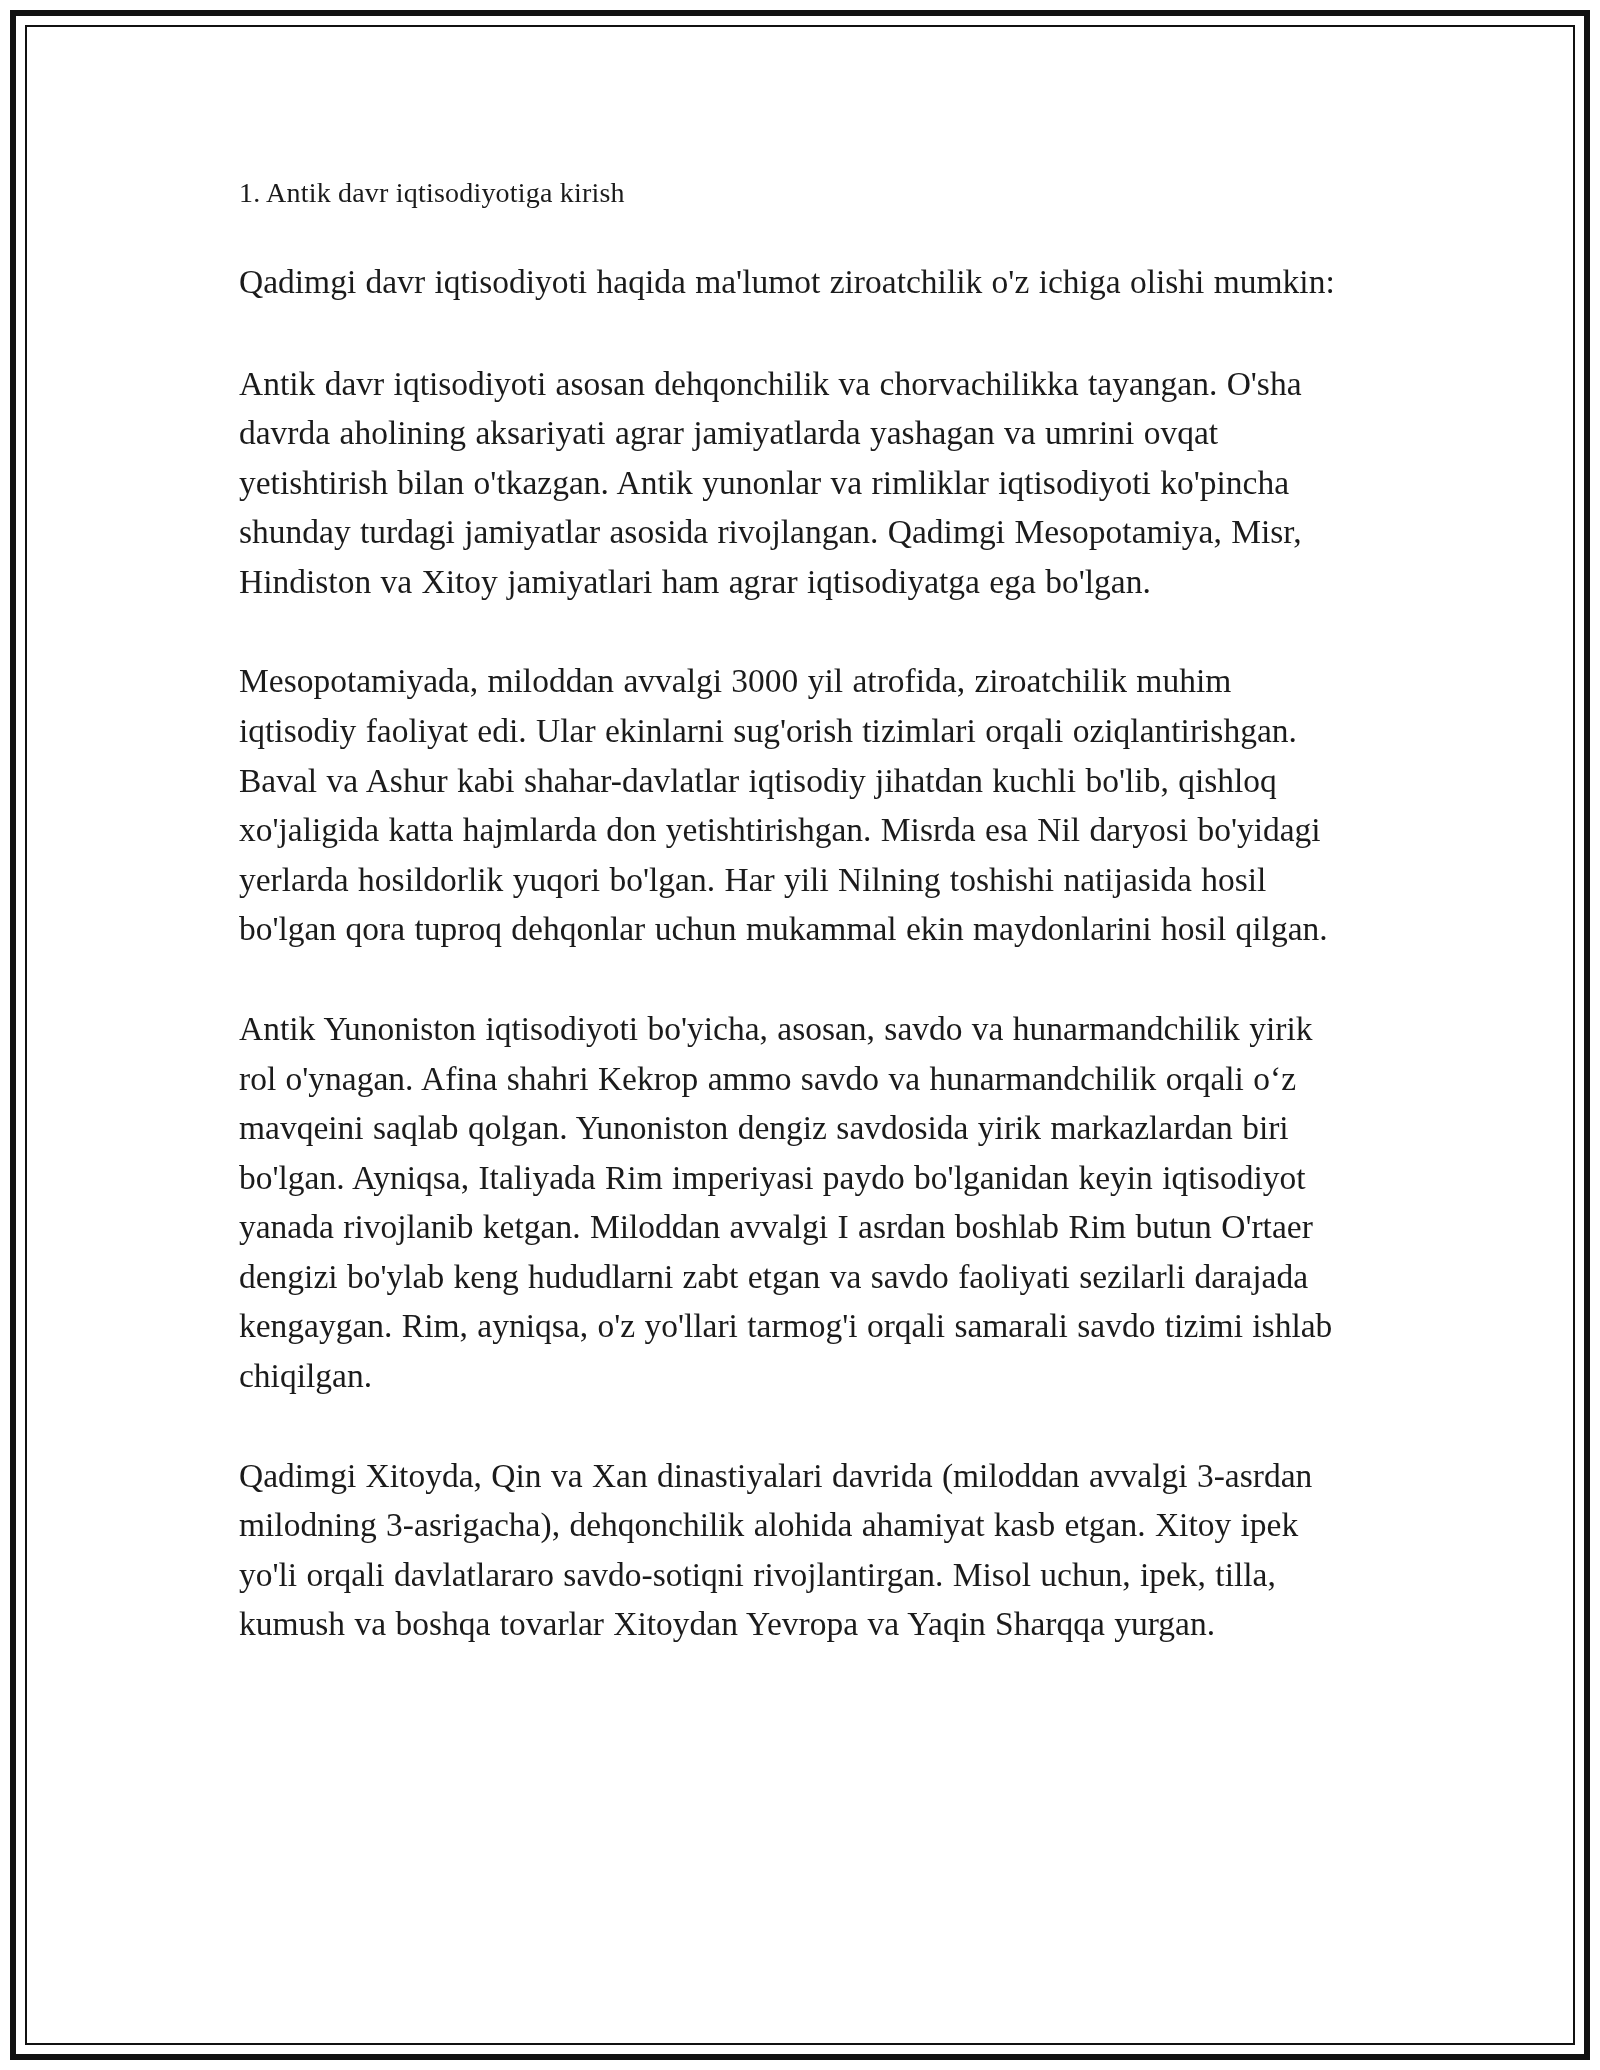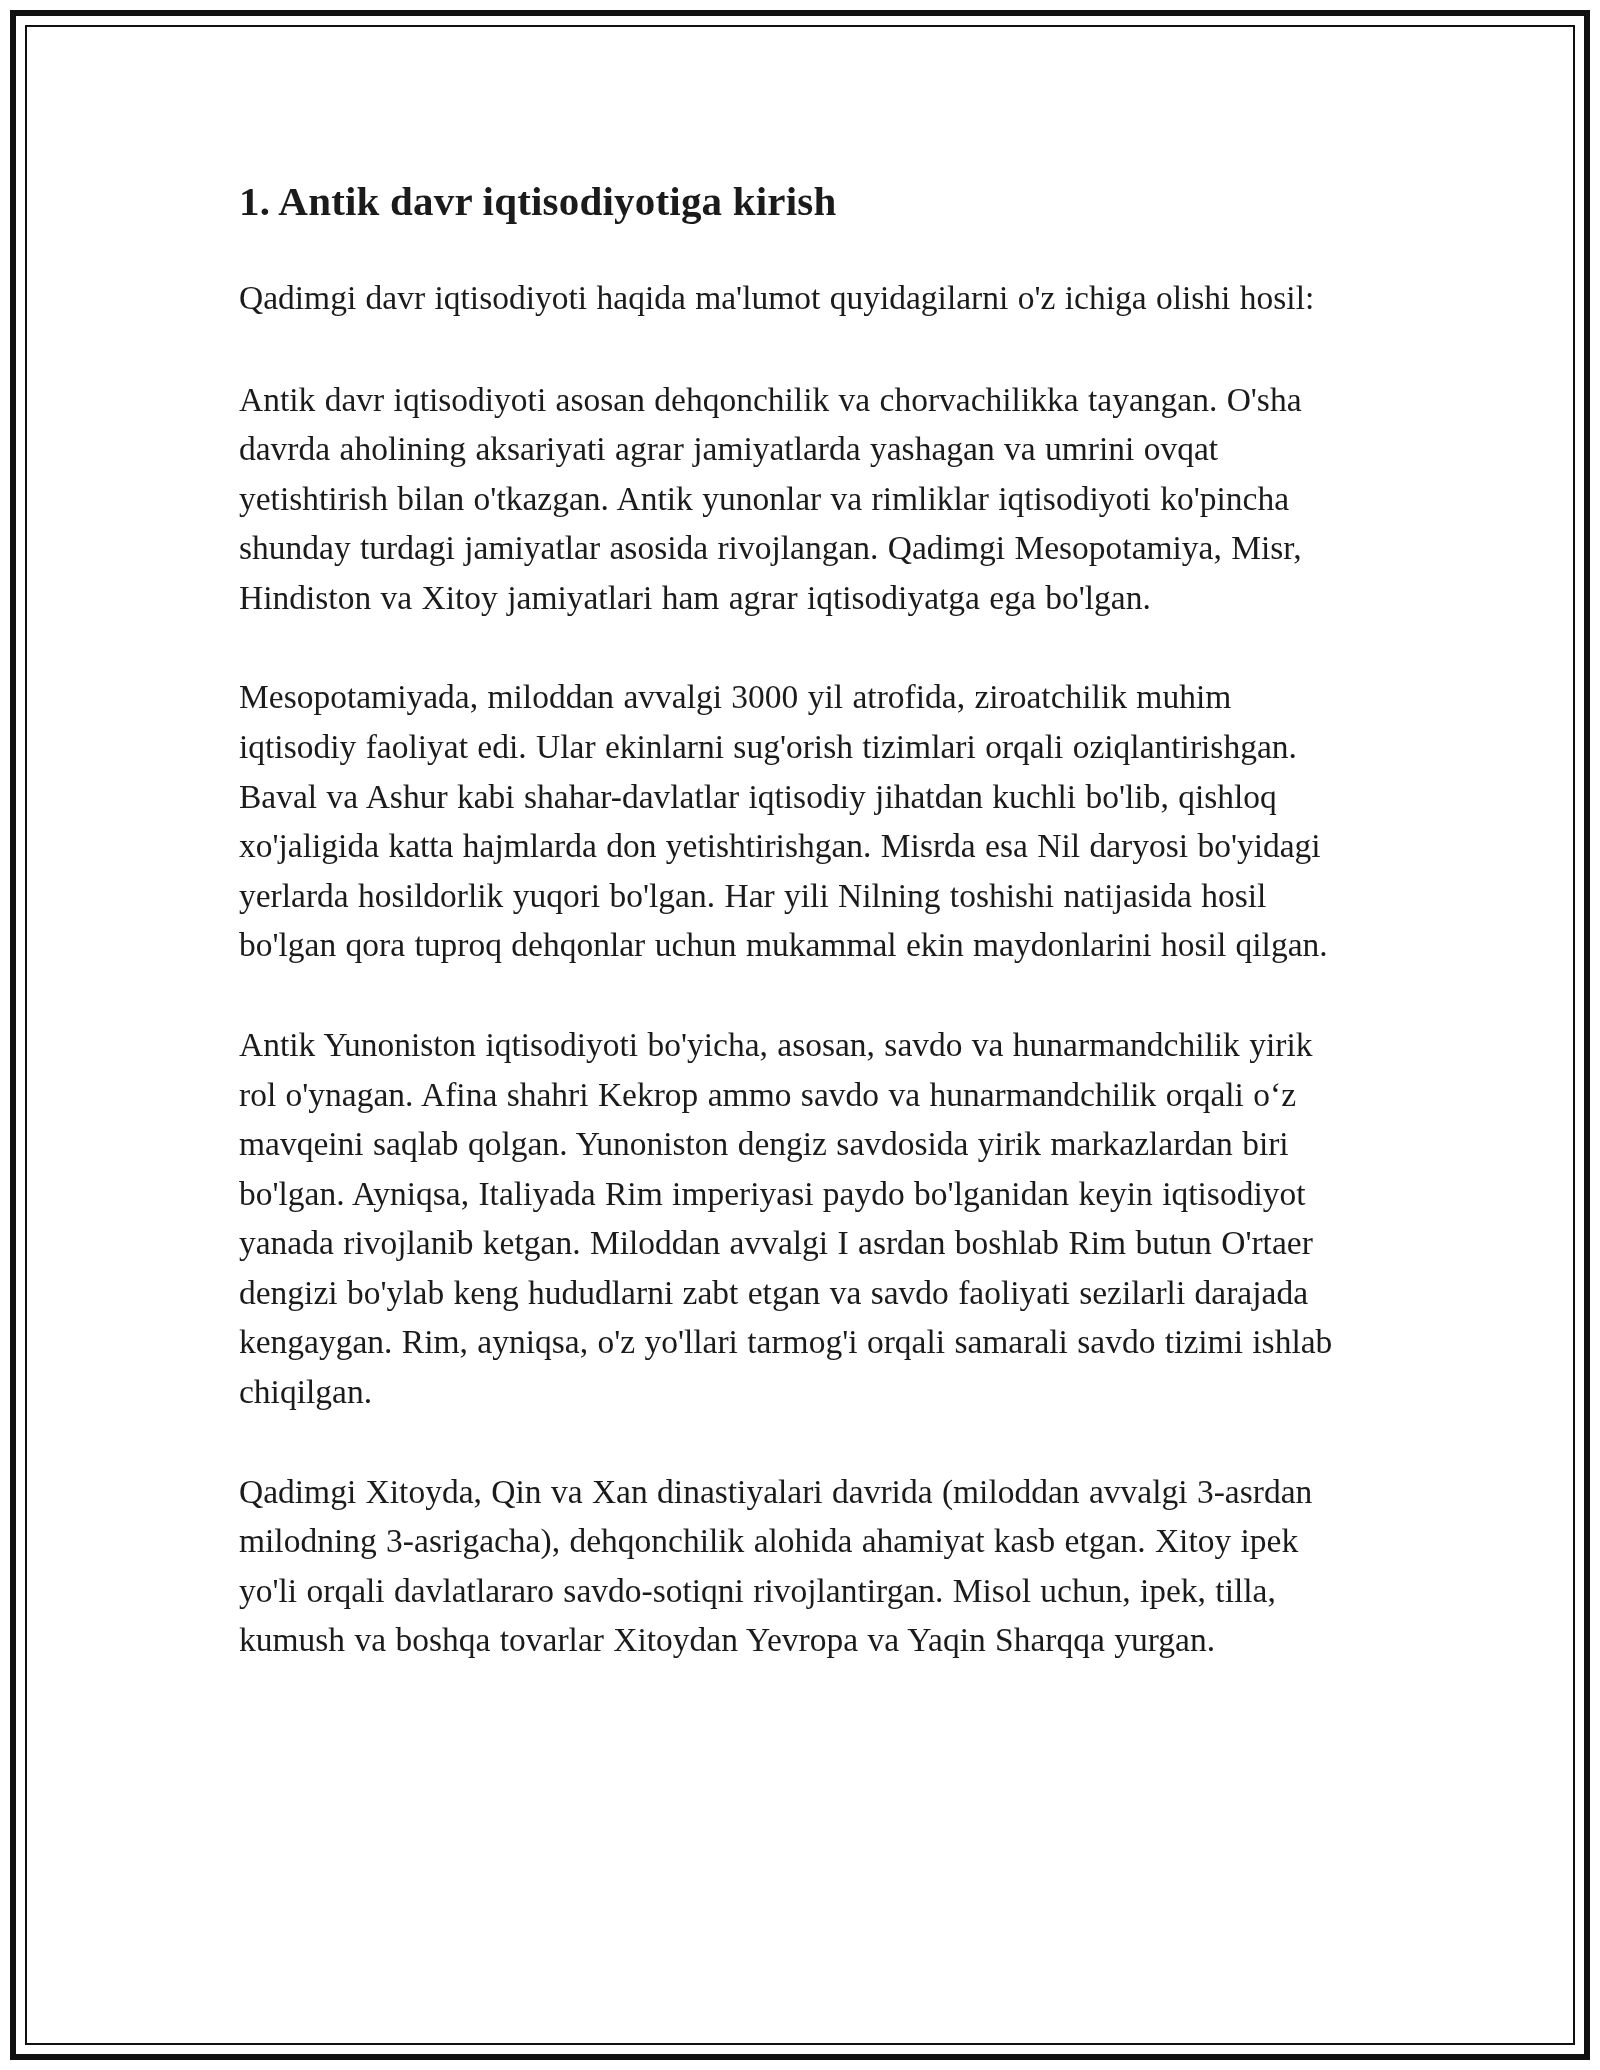--- a/index.html
+++ b/index.html
@@ -28,22 +28,22 @@
     border: 2px solid #111111;
     overflow: hidden;
   }
   .content {
     box-sizing: border-box;
     padding: 150px 218px 0 212px;
     font-family: "Liberation Serif", "DejaVu Serif", serif;
     color: #1b1b1b;
   }
   h1.doc-heading {
-    font-size: 41px;
-    font-weight: bold;
+    font-size: 28px;
+    font-weight: normal;
     margin: 0 0 48px 0;
     letter-spacing: 0.2px;
   }
   p.doc-paragraph {
     font-size: 33.5px;
     line-height: 1.48;
     margin: 0 0 50px 0;
     text-align: left;
     word-spacing: 1px;
   }
@@ -54,21 +54,21 @@
 </head>
 <body>
 
 <div class="page">
   <div class="outer-frame">
     <div class="inner-frame">
       <div class="content">
 
         <h1 class="doc-heading">1. Antik davr iqtisodiyotiga kirish</h1>
 
-        <p class="doc-paragraph intro">Qadimgi davr iqtisodiyoti haqida ma'lumot quyidagilarni o'z ichiga olishi hosil:</p>
+        <p class="doc-paragraph intro">Qadimgi davr iqtisodiyoti haqida ma'lumot ziroatchilik o'z ichiga olishi mumkin:</p>
 
         <p class="doc-paragraph">Antik davr iqtisodiyoti asosan dehqonchilik va chorvachilikka tayangan. O'sha davrda aholining aksariyati agrar jamiyatlarda yashagan va umrini ovqat yetishtirish bilan o'tkazgan. Antik yunonlar va rimliklar iqtisodiyoti ko'pincha shunday turdagi jamiyatlar asosida rivojlangan. Qadimgi Mesopotamiya, Misr, Hindiston va Xitoy jamiyatlari ham agrar iqtisodiyatga ega bo'lgan.</p>
 
         <p class="doc-paragraph">Mesopotamiyada, miloddan avvalgi 3000 yil atrofida, ziroatchilik muhim iqtisodiy faoliyat edi. Ular ekinlarni sug'orish tizimlari orqali oziqlantirishgan. Baval va Ashur kabi shahar-davlatlar iqtisodiy jihatdan kuchli bo'lib, qishloq xo'jaligida katta hajmlarda don yetishtirishgan. Misrda esa Nil daryosi bo'yidagi yerlarda hosildorlik yuqori bo'lgan. Har yili Nilning toshishi natijasida hosil bo'lgan qora tuproq dehqonlar uchun mukammal ekin maydonlarini hosil qilgan.</p>
 
         <p class="doc-paragraph">Antik Yunoniston iqtisodiyoti bo'yicha, asosan, savdo va hunarmandchilik yirik rol o'ynagan. Afina shahri Kekrop ammo savdo va hunarmandchilik orqali oʻz mavqeini saqlab qolgan. Yunoniston dengiz savdosida yirik markazlardan biri bo'lgan. Ayniqsa, Italiyada Rim imperiyasi paydo bo'lganidan keyin iqtisodiyot yanada rivojlanib ketgan. Miloddan avvalgi I asrdan boshlab Rim butun O'rtaer dengizi bo'ylab keng hududlarni zabt etgan va savdo faoliyati sezilarli darajada kengaygan. Rim, ayniqsa, o'z yo'llari tarmog'i orqali samarali savdo tizimi ishlab chiqilgan.</p>
 
         <p class="doc-paragraph">Qadimgi Xitoyda, Qin va Xan dinastiyalari davrida (miloddan avvalgi 3-asrdan milodning 3-asrigacha), dehqonchilik alohida ahamiyat kasb etgan. Xitoy ipek yo'li orqali davlatlararo savdo-sotiqni rivojlantirgan. Misol uchun, ipek, tilla, kumush va boshqa tovarlar Xitoydan Yevropa va Yaqin Sharqqa yurgan.</p>
 
       </div>

